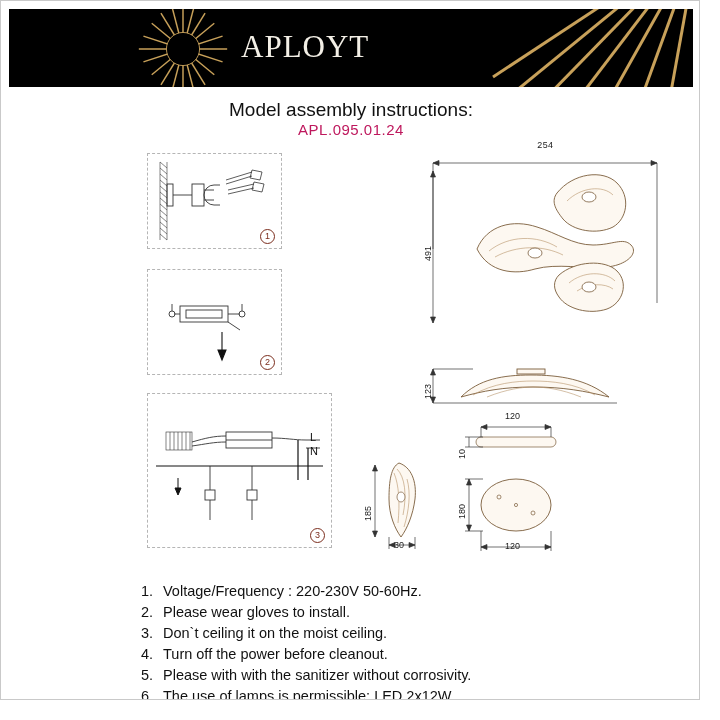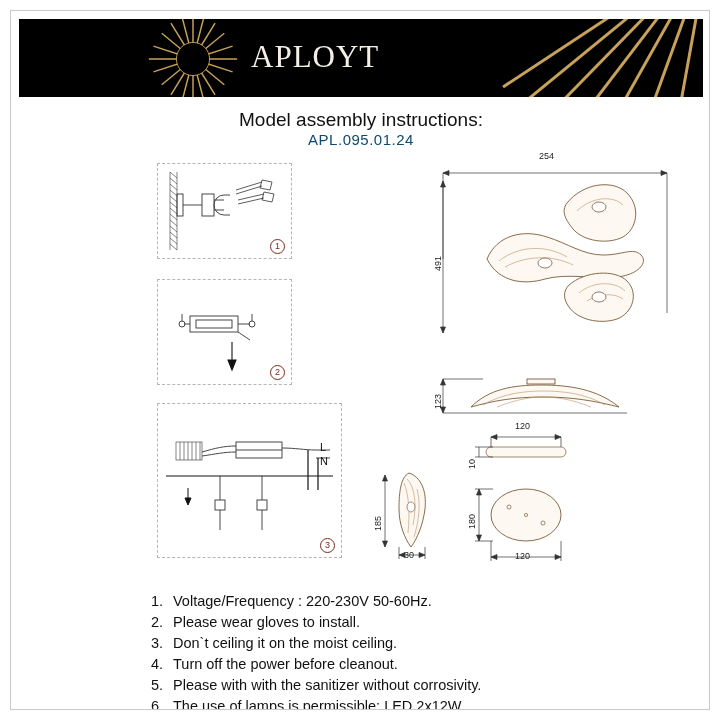--- a/index.html
+++ b/index.html
@@ -12,21 +12,20 @@
     height: 720px;
     font-family: "Liberation Sans", sans-serif;
     color: #111;
     overflow: hidden;
   }
   .page {
     position: relative;
     width: 720px;
     height: 720px;
     box-sizing: border-box;
-    padding: 10px;
   }
   .sheet {
     position: relative;
     width: 700px;
     height: 700px;
     box-sizing: border-box;
     border: 1px solid #c9c9c9;
     background: #fff;
     overflow: hidden;
   }
@@ -76,21 +75,21 @@
     font-size: 19px;
     color: #111;
   }
   .model-code {
     position: absolute;
     top: 120px;
     left: 0;
     width: 700px;
     text-align: center;
     font-size: 15px;
-    color: #0c4a6e;
+    color: #be185d;
     letter-spacing: 0.5px;
   }
 
   
   .step-box {
     position: absolute;
     border: 1px dashed #b5b5b5;
     box-sizing: border-box;
     background: #fff;
   }
@@ -353,21 +352,21 @@
           <path d="M152 130 C166 118, 188 118, 198 128"></path>
           <path d="M160 138 C172 130, 188 130, 196 136"></path>
         </g>
 
         <g stroke="#7a5c3a" stroke-width="0.8" fill="#fff">
           <ellipse cx="172" cy="44" rx="7" ry="5"></ellipse>
           <ellipse cx="118" cy="100" rx="7" ry="5"></ellipse>
           <ellipse cx="172" cy="134" rx="7" ry="5"></ellipse>
         </g>
       </svg>
-      <div class="dim-label" style="left:112px; top:-12px;">254</div>
+      <div class="dim-label" style="left:120px; top:-12px;font-family:Liberation Mono, monospace;">254</div>
       <div class="dim-label vert" style="left:6px; top:108px;">491</div>
     </div>
 
     <div class="draw" style="left:416px; top:356px; width:250px; height:60px;">
       <svg width="250" height="60" viewBox="0 0 250 60">
         <g stroke="#333" stroke-width="0.7">
           <line x1="16" y1="12" x2="16" y2="46"></line>
           <polygon points="16,12 13.5,18 18.5,18" fill="#333"></polygon>
           <polygon points="16,46 13.5,40 18.5,40" fill="#333"></polygon>
           <line x1="16" y1="12" x2="56" y2="12"></line>

